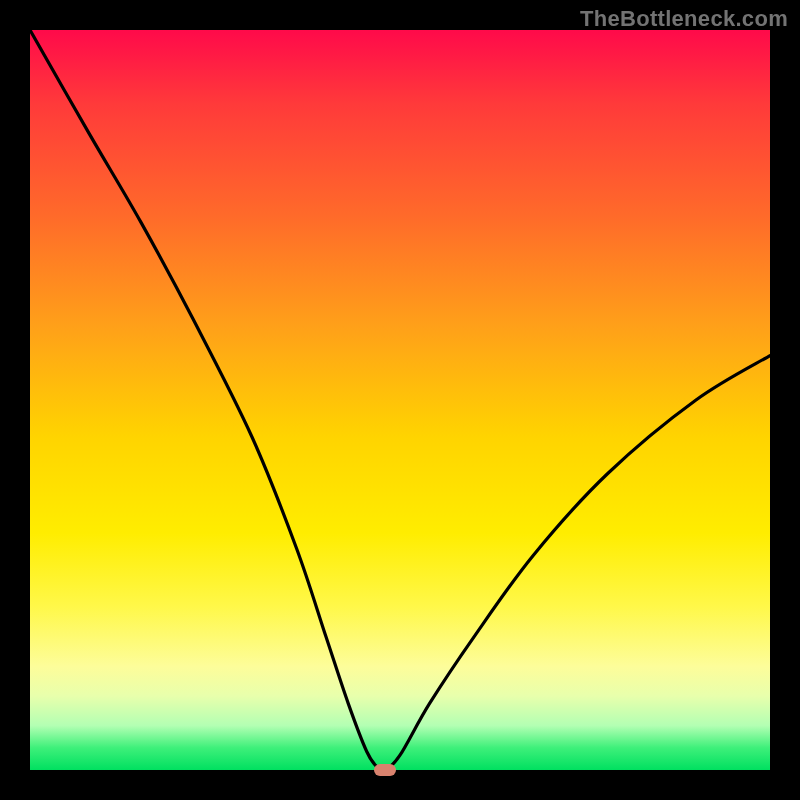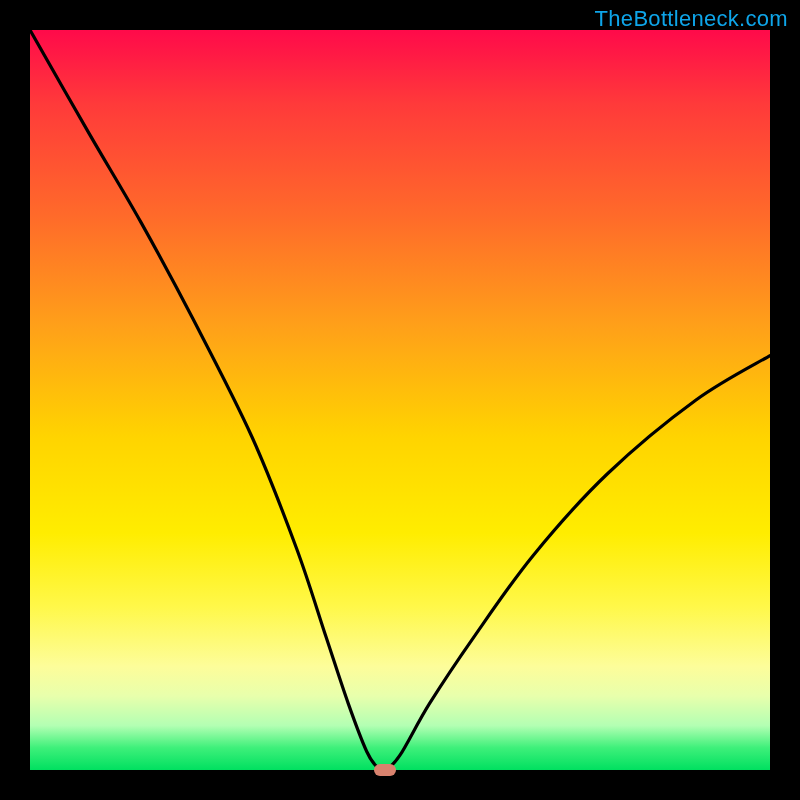--- a/index.html
+++ b/index.html
@@ -52,22 +52,22 @@
     background: #d8826e;
     transform: translate(-50%, -50%);
     pointer-events: none;
   }
   .watermark {
     position: absolute;
     top: 6px;
     right: 12px;
     font-family: Arial, Helvetica, sans-serif;
     font-size: 22px;
-    font-weight: normal;
-    color: #0ea5e9;
+    font-weight: bold;
+    color: #737373;
     letter-spacing: 0.3px;
     text-align: right;
   }
 </style>
 </head>
 <body>
 
 <div class="chart-wrap">
 
   <div class="plot-area">

